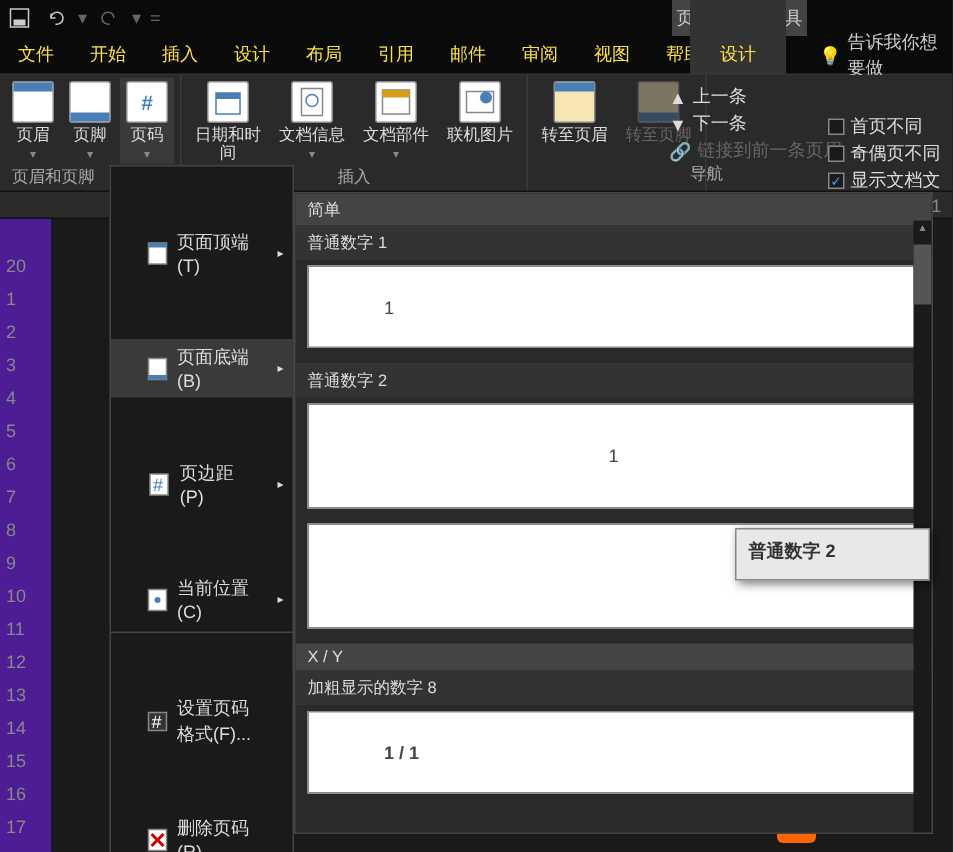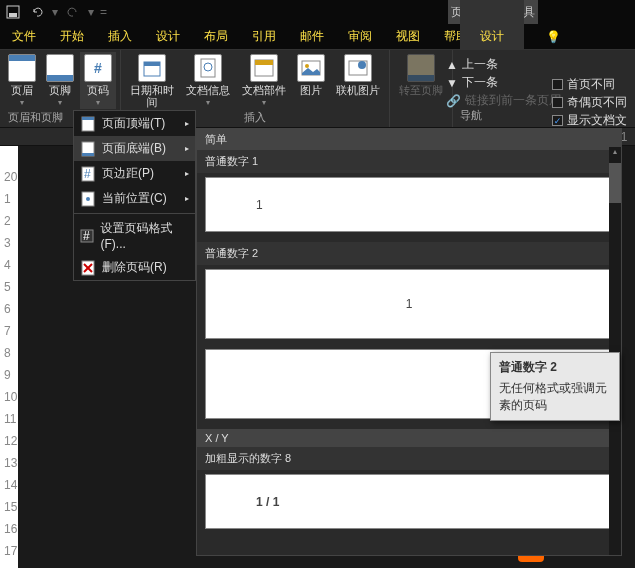--- a/index.html
+++ b/index.html
@@ -24,25 +24,25 @@
 .icon-box.blue-bot::before { content:""; position:absolute; bottom:0; left:0; right:0; height:6px; background:#4a7fb5; }
 .icon-box.hash::after { content:"#"; color:#4a7fb5; font-weight:bold; font-size:14px; }
 .btn-label { font-size:11px; color:#ddd; text-align:center; line-height:12px; }
 .group-label { font-size:11px; color:#aaa; margin-top:auto; padding-bottom:2px; }
 .nav-group { display:flex; flex-direction:column; gap:1px; padding:4px 6px; }
 .nav-item { display:flex; align-items:center; gap:4px; font-size:11px; color:#ddd; }
 .opt-group { display:flex; flex-direction:column; gap:1px; padding:4px 6px;margin-top:20px; }
 .checkbox { width:11px; height:11px; border:1px solid #888; background:#1a1a1a; display:inline-flex; align-items:center; justify-content:center; font-size:9px; color:#4a9eff; }
 .ruler-h { height:18px; background:#2a2a2a; position:relative; color:#888; font-size:9px; border-bottom:1px solid #111; }
 .ruler-h .mark { position:absolute; top:2px; }
-.ruler-v { width:18px; background:#ffffff; position:absolute; left:0; top:146px; bottom:0; color:#888; font-size:9px;text-align:center; }
+.ruler-v { width:34px; background:#4c1d95; position:absolute; left:0; top:146px; bottom:0; color:#888; font-size:9px;text-align:center; }
 .ruler-v .mark { position:absolute; left:4px; }
 .ruler-label { position:absolute; left:4px; top:130px; color:#888; font-size:10px; font-weight:bold; }
 .dropdown { position:absolute; left:73px; top:110px; width:123px; background:#1a1a1a; border:1px solid #444; z-index:10; }
-.dd-item { display:flex; align-items:center; gap:6px; padding:4px 6px; color:#ddd; position:relative; }
+.dd-item { display:flex; align-items:center; gap:6px; padding:4px 24px; color:#ddd; position:relative;margin-top:38px; }
 .dd-item.hover { background:#3a3a3a; }
 .dd-item .arrow { position:absolute; right:6px; font-size:8px; }
 .dd-icon { width:16px; height:16px; display:flex; align-items:center; justify-content:center; }
 .flyout { position:absolute; left:196px; top:128px; right:13px; background:#2a2a2a; border:1px solid #444; z-index:9; padding:0; overflow-y:auto; overflow-x:hidden; height:428px; }
 .flyout-header { background:#444; padding:3px 8px; color:#ddd; font-size:11px; }
 .section-title { padding:4px 8px; color:#ddd; font-size:11px; background:#333; }
 .preview { margin:4px 8px 10px; background:#fff; height:55px; border:1px solid #888; position:relative; display:flex; align-items:center; justify-content:center; color:#444; font-size:8px; }
 .preview.tall { height:70px; }
 .tooltip { position:absolute; left:490px; top:352px; width:130px; background:#e8e8e8; color:#333; border:1px solid #888; padding:6px 8px; z-index:20; font-size:11px; box-shadow:2px 2px 6px rgba(0,0,0,0.5); }
 .tooltip-title { font-weight:bold; margin-bottom:4px; }
@@ -96,20 +96,21 @@
   <div class="tab">设计</div>
   <div class="tab">布局</div>
   <div class="tab">引用</div>
   <div class="tab">邮件</div>
   <div class="tab">审阅</div>
   <div class="tab">视图</div>
   <div class="tab">帮助</div>
   <div class="tab design active">设计</div>
   <div class="tell-me">
     <span>💡</span>
+    <span>告诉我你想要做</span>
   </div>
 </div>
 
 <div class="ribbon">
   <div class="group">
     <div class="group-row">
       <div class="big-btn">
         <div class="icon-box blue-top"></div>
         <div class="btn-label">页眉</div>
           <span style="font-size:8px;color:#888">▾</span>
@@ -152,45 +153,39 @@
       <div class="big-btn w">
         <div class="icon-box">
             <svg width="20" height="18">
               <rect x="1" y="1" width="18" height="16" fill="#fff" stroke="#888"></rect>
               <rect x="1" y="1" width="18" height="5" fill="#d4a017"></rect>
             </svg>
           </div>
         <div class="btn-label">文档部件</div>
           <span style="font-size:8px;color:#888">▾</span>
       </div>
-      <div class="big-btn">
-        <div class="icon-box">
-            <svg width="20" height="16">
-              <rect x="1" y="1" width="18" height="14" fill="#fff" stroke="#888"></rect>
-              <circle cx="6" cy="6" r="2" fill="#d4a017"></circle>
-              <path d="M1 13 L7 8 L12 12 L16 9 L19 12 L19 15 L1 15 Z" fill="#4a7fb5"></path>
-            </svg>
-          </div>
-        <div class="btn-label">图片</div>
-      </div>
       <div class="big-btn w">
         <div class="icon-box">
             <svg width="20" height="16">
               <rect x="1" y="1" width="18" height="14" fill="#fff" stroke="#888"></rect>
               <circle cx="14" cy="5" r="4" fill="#4a7fb5"></circle>
             </svg>
           </div>
         <div class="btn-label">联机图片</div>
       </div>
     </div>
     <div class="group-label">插入</div>
   </div>
 
   <div class="group">
     <div class="group-row">
+      <div class="big-btn w">
+        <div class="icon-box blue-top" style="background:#f5e6b3"></div>
+        <div class="btn-label">转至页眉</div>
+      </div>
       <div class="big-btn w disabled">
         <div class="icon-box blue-bot" style="opacity:.4;background:#f5e6b3"></div>
         <div class="btn-label disabled">转至页脚</div>
       </div>
     </div>
     <div class="nav-group" style="position:absolute;left:440px;top:2px">
       <div class="nav-item">
           <span>▲</span>
           <span>上一条</span>
         </div>
@@ -333,20 +328,19 @@
     </div>
 
   <div class="flyout-scrollbar">
       <div style="height:14px;text-align:center;color:#888;font-size:8px">▴</div>
       <div class="thumb"></div>
     </div>
 </div>
 
 <div class="tooltip">
   <div class="tooltip-title">普通数字 2</div>
-  <div>无任何格式或强调元素的页码</div>
 </div>
 
 <div class="watermark">
   <span style="color:#777">https://blog.csdn.| eixin.office26.com</span>
   <span class="logo">↗</span>
   <span><span class="brand">Office</span><span class="sub">教程网</span></span>
 </div>
 
 </body></html>

